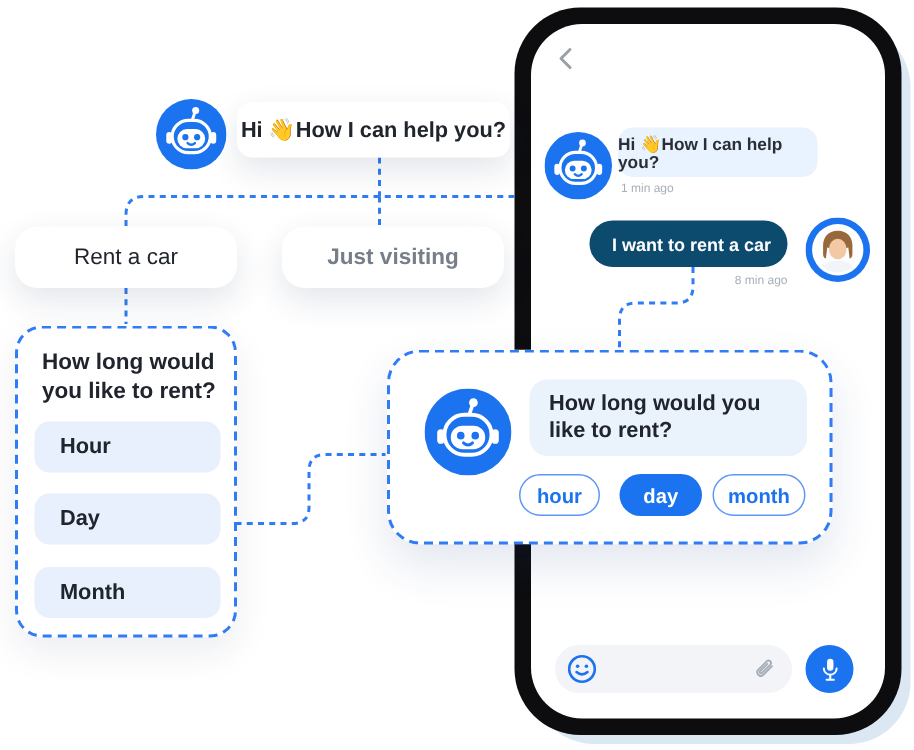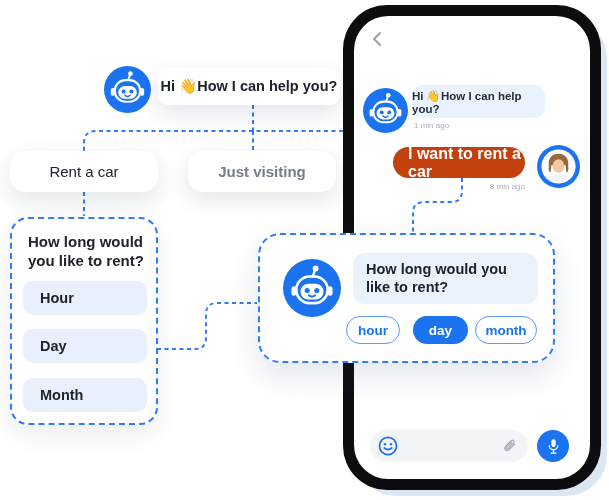--- a/index.html
+++ b/index.html
@@ -19,23 +19,23 @@
   .phone-header { position:absolute; left:0; top:0; right:0; height:46px; background:#F8F9FB;
                   border-bottom:1px solid #E9EBEE; display:flex; align-items:center; justify-content:center; gap:7px; }
   .phone-title { font-size:16.5px; font-weight:700; color:#17181A; letter-spacing:.1px; }
   .back-chevron { position:absolute; left:16px; top:15px; width:14px; height:16px; cursor:pointer; }
 
   .bot-avatar-sm { position:absolute; left:9px; top:72px; width:45px; height:45px; }
   .bot-bubble { position:absolute; left:58px; top:69px; width:133px; height:33px; background:#E9F2FF;
                 border-radius:10px; display:flex; align-items:center; justify-content:center;
                 font-size:11.5px; font-weight:600; color:#2A2F36; }
   .time-1 { position:absolute; left:60px; top:105px; font-size:8px; color:#A8AFB9; }
-  .user-bubble { position:absolute; left:39px; top:131px; width:132px; height:31px; background:#c2410c;
+  .user-bubble { position:absolute; left:39px; top:131px; width:132px; height:31px; background:#0c4a6e;
                  border-radius:16px; display:flex; align-items:center; padding-left:15px;
-                 font-size:16px; font-weight:600; color:#fff; }
+                 font-size:12px; font-weight:600; color:#fff; }
   .time-2 { position:absolute; left:39px; top:166px; width:132px; text-align:right; font-size:8px; color:#A8AFB9; }
   .user-avatar { position:absolute; left:183px; top:129px; width:43px; height:43px; }
 
   .composer-pill { position:absolute; left:16px; top:414px; width:158px; height:32px; background:#F2F4F7;
                    border-radius:16px; display:flex; align-items:center; }
   .emoji-icon { position:absolute; left:7px; top:5px; width:22px; height:22px; cursor:pointer; }
   .clip-icon { position:absolute; right:10px; top:7px; width:18px; height:18px; cursor:pointer; }
   .mic-btn { position:absolute; left:183px; top:414px; width:32px; height:32px; border-radius:50%;
              background:#1B73F0; display:flex; align-items:center; justify-content:center; cursor:pointer; }
 

